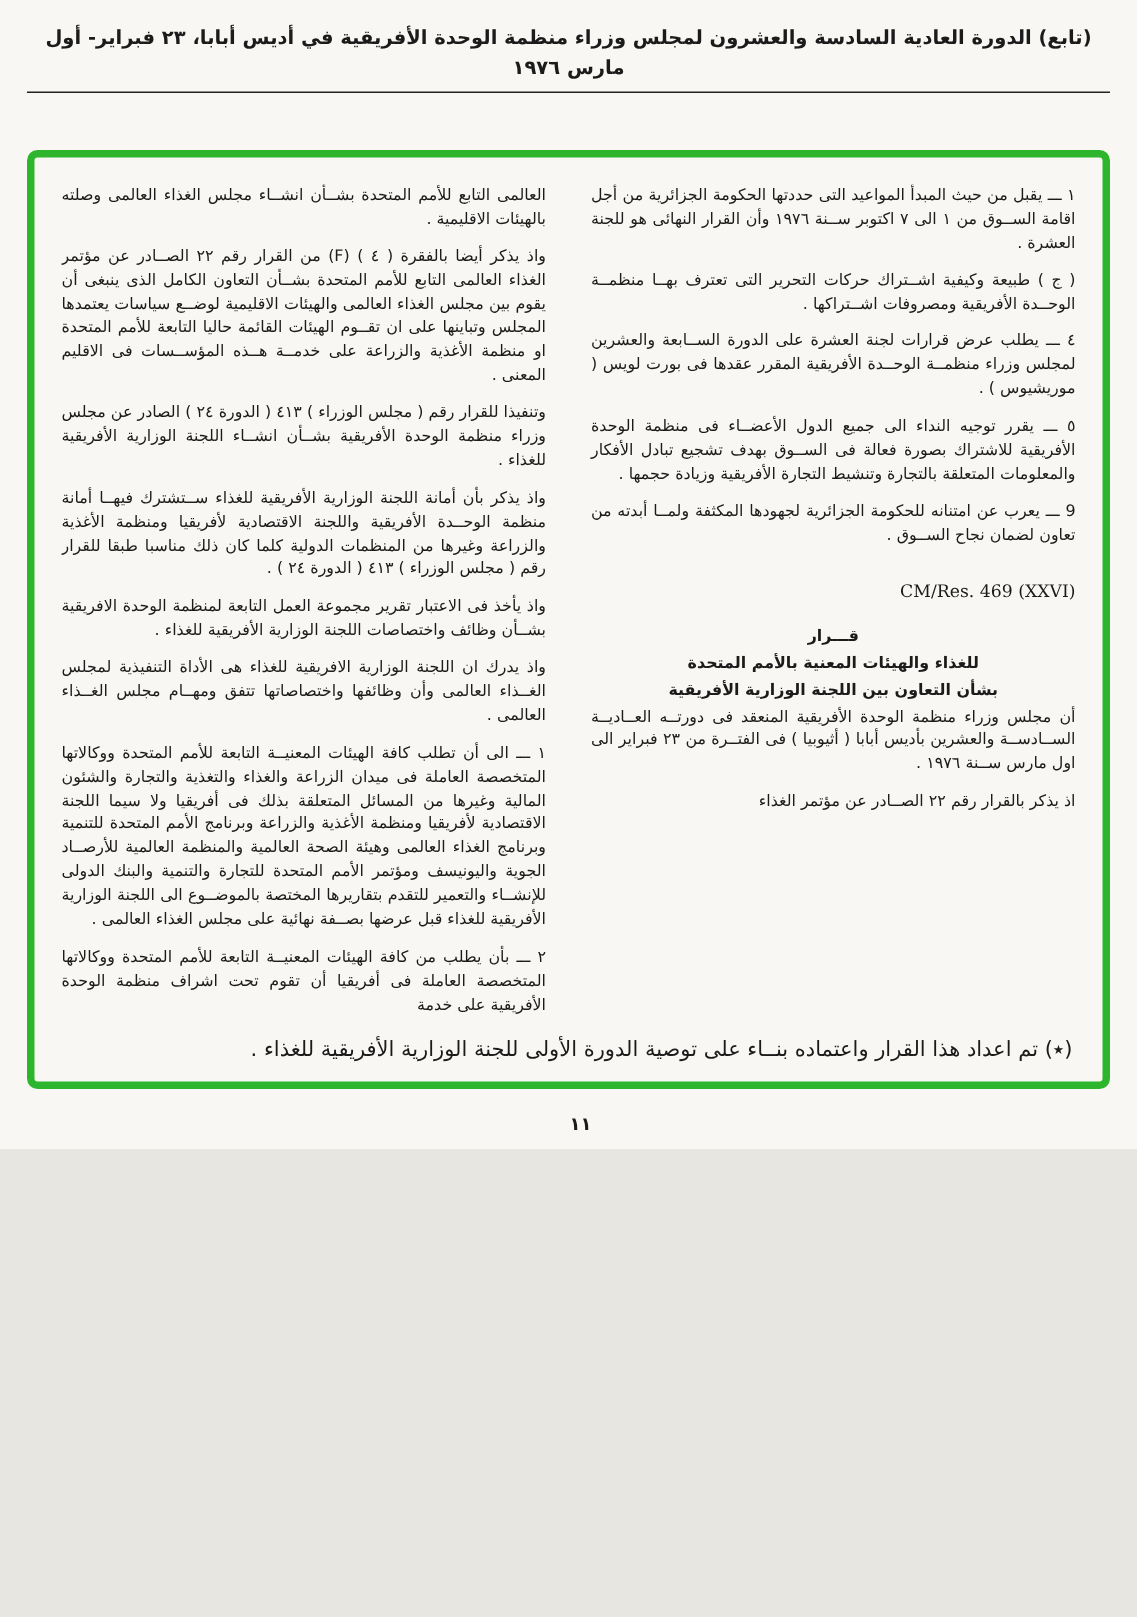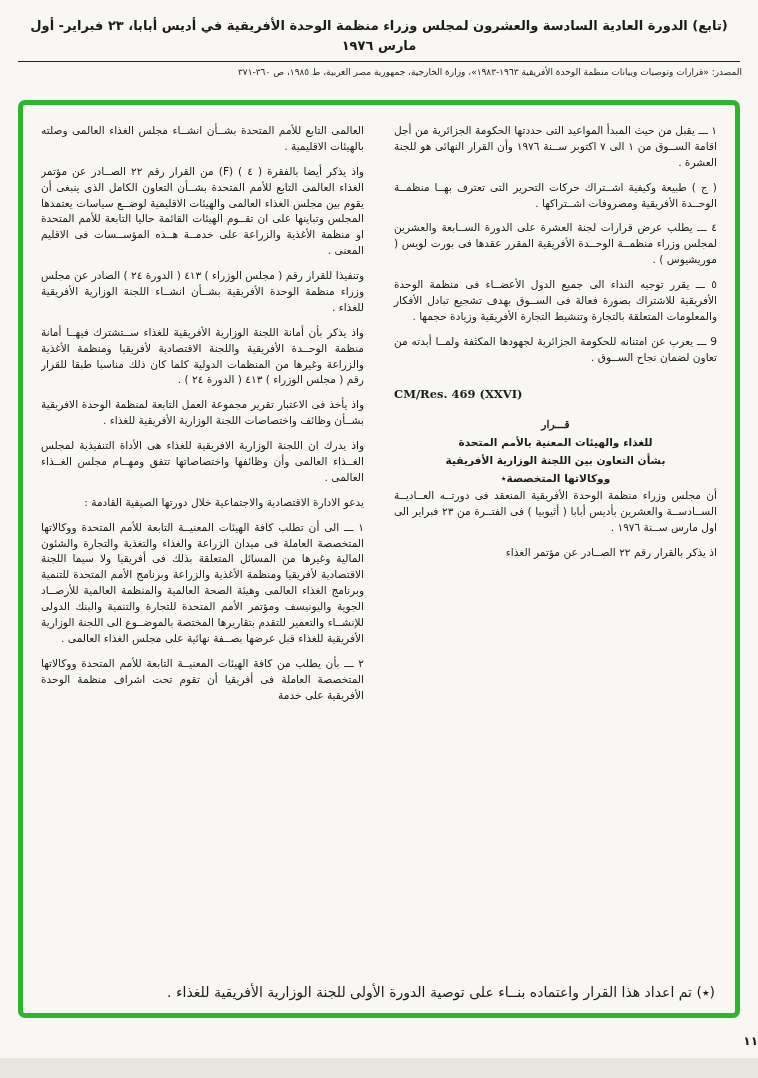--- a/index.html
+++ b/index.html
@@ -7,21 +7,21 @@
     --ink:#1b1b1b;
   }
   html,body{margin:0;padding:0;}
   body{
     background:#e8e6e1;
     font-family:"DejaVu Sans", sans-serif;
     color:var(--ink);
   }
   .page{
     position:relative;
-    width:758px;height:1058px;
+    width:758px;height:766px;
     margin:0 auto;
     background:#f8f7f3;
     overflow:hidden;
   }
   
   .header{
     padding:16px 14px 0;
     direction:rtl;
   }
   .header-title{
@@ -70,86 +70,83 @@
   .para{
     margin:0 0 9px;
     font-size:10.6px;
     line-height:1.5;
     text-align:justify;
     text-justify:inter-word;
     direction:rtl;
   }
   .para.latin{
     direction:ltr;
-    text-align:left;
+    text-align:right;
     font-family:"DejaVu Serif", serif;
-    font-weight:bold;
+    font-weight:normal;
     font-size:11.5px;
     margin:20px 0 14px;
   }
   .para.center{
     text-align:center;
     font-weight:bold;
     margin:2px 0;
   }
-  .para.center.first{margin-top:4px;font-family:Liberation Serif, serif;}
+  .para.center.first{margin-top:4px;}
   
   .footnote{
     flex:0 0 auto;
     direction:rtl;
     font-size:14px;
     line-height:1.5;
     padding:6px 2px 2px;
     text-align:right;
   }
   
   .page-number{
     position:absolute;
     left:16px;right:0;
     bottom:10px;
-    text-align:right;
+    text-align:center;
     font-size:12px;
     font-weight:bold;
   }
 </style>
 </head>
 <body>
 
 <div class="page">
 
   <div class="header">
     <div class="header-title">(تابع) الدورة العادية السادسة والعشرون لمجلس وزراء منظمة الوحدة الأفريقية في أديس أبابا، ٢٣ فبراير- أول مارس ١٩٧٦</div>
     <div class="header-rule"></div>
-    <div class="header-source">المصدر: «قرارات وتوصيات وبيانات منظمة الوحدة الأفريقية ١٩٦٣-١٩٨٣»، وزارة الخارجية، جمهورية مصر العربية، ط ١٩٨٥، ص ٣٦٠-٣٧١</div>
   </div>
 
   <div class="greenbox">
     <div class="columns">
       <div class="col" id="col-right">
           <p class="para body">١ ـــ يقبل من حيث المبدأ المواعيد التى حددتها الحكومة الجزائرية من أجل اقامة الســوق من ١ الى ٧ اكتوبر ســنة ١٩٧٦ وأن القرار النهائى هو للجنة العشرة .</p>
           <p class="para body">( ج ) طبيعة وكيفية اشــتراك حركات التحرير التى تعترف بهــا منظمــة الوحــدة الأفريقية ومصروفات اشــتراكها .</p>
           <p class="para body">٤ ـــ يطلب عرض قرارات لجنة العشرة على الدورة الســابعة والعشرين لمجلس وزراء منظمــة الوحــدة الأفريقية المقرر عقدها فى بورت لويس ( موريشيوس ) .</p>
           <p class="para body">٥ ـــ يقرر توجيه النداء الى جميع الدول الأعضــاء فى منظمة الوحدة الأفريقية للاشتراك بصورة فعالة فى الســوق بهدف تشجيع تبادل الأفكار والمعلومات المتعلقة بالتجارة وتنشيط التجارة الأفريقية وزيادة حجمها .</p>
           <p class="para body">9 ـــ يعرب عن امتنانه للحكومة الجزائرية لجهودها المكثفة ولمــا أبدته من تعاون لضمان نجاح الســوق .</p>
           <p class="para latin">CM/Res. 469 (XXVI)</p>
           <p class="para center first">قـــرار</p>
           <p class="para center">للغذاء والهيئات المعنية بالأمم المتحدة</p>
           <p class="para center">بشأن التعاون بين اللجنة الوزارية الأفريقية</p>
-          <p class="para center">ووكالاتها المتخصصة٭</p>
           <p class="para body">أن مجلس وزراء منظمة الوحدة الأفريقية المنعقد فى دورتــه العــاديــة الســادســة والعشرين بأديس أبابا ( أثيوبيا ) فى الفتــرة من ٢٣ فبراير الى اول مارس ســنة ١٩٧٦ .</p>
           <p class="para body">اذ يذكر بالقرار رقم ٢٢ الصــادر عن مؤتمر الغذاء</p>
         </div>
       <div class="col" id="col-left">
           <p class="para body">العالمى التابع للأمم المتحدة بشــأن انشــاء مجلس الغذاء العالمى وصلته بالهيئات الاقليمية .</p>
           <p class="para body">واذ يذكر أيضا بالفقرة ( ٤ ) (F) من القرار رقم ٢٢ الصــادر عن مؤتمر الغذاء العالمى التابع للأمم المتحدة بشــأن التعاون الكامل الذى ينبغى أن يقوم بين مجلس الغذاء العالمى والهيئات الاقليمية لوضــع سياسات يعتمدها المجلس وتباينها على ان تقــوم الهيئات القائمة حاليا التابعة للأمم المتحدة او منظمة الأغذية والزراعة على خدمــة هــذه المؤســسات فى الاقليم المعنى .</p>
           <p class="para body">وتنفيذا للقرار رقم ( مجلس الوزراء ) ٤١٣ ( الدورة ٢٤ ) الصادر عن مجلس وزراء منظمة الوحدة الأفريقية بشــأن انشــاء اللجنة الوزارية الأفريقية للغذاء .</p>
           <p class="para body">واذ يذكر بأن أمانة اللجنة الوزارية الأفريقية للغذاء ســتشترك فيهــا أمانة منظمة الوحــدة الأفريقية واللجنة الاقتصادية لأفريقيا ومنظمة الأغذية والزراعة وغيرها من المنظمات الدولية كلما كان ذلك مناسبا طبقا للقرار رقم ( مجلس الوزراء ) ٤١٣ ( الدورة ٢٤ ) .</p>
           <p class="para body">واذ يأخذ فى الاعتبار تقرير مجموعة العمل التابعة لمنظمة الوحدة الافريقية بشــأن وظائف واختصاصات اللجنة الوزارية الأفريقية للغذاء .</p>
           <p class="para body">واذ يدرك ان اللجنة الوزارية الافريقية للغذاء هى الأداة التنفيذية لمجلس الغــذاء العالمى وأن وظائفها واختصاصاتها تتفق ومهــام مجلس الغــذاء العالمى .</p>
-          <p class="para body">يدعو الادارة الاقتصادية والاجتماعية خلال دورتها الصيفية القادمة :</p>
           <p class="para body">١ ـــ الى أن تطلب كافة الهيئات المعنيــة التابعة للأمم المتحدة ووكالاتها المتخصصة العاملة فى ميدان الزراعة والغذاء والتغذية والتجارة والشئون المالية وغيرها من المسائل المتعلقة بذلك فى أفريقيا ولا سيما اللجنة الاقتصادية لأفريقيا ومنظمة الأغذية والزراعة وبرنامج الأمم المتحدة للتنمية وبرنامج الغذاء العالمى وهيئة الصحة العالمية والمنظمة العالمية للأرصــاد الجوية واليونيسف ومؤتمر الأمم المتحدة للتجارة والتنمية والبنك الدولى للإنشــاء والتعمير للتقدم بتقاريرها المختصة بالموضــوع الى اللجنة الوزارية الأفريقية للغذاء قبل عرضها بصــفة نهائية على مجلس الغذاء العالمى .</p>
           <p class="para body">٢ ـــ بأن يطلب من كافة الهيئات المعنيــة التابعة للأمم المتحدة ووكالاتها المتخصصة العاملة فى أفريقيا أن تقوم تحت اشراف منظمة الوحدة الأفريقية على خدمة</p>
         </div>
     </div>
     <div class="footnote">(٭) تم اعداد هذا القرار واعتماده بنــاء على توصية الدورة الأولى للجنة الوزارية الأفريقية للغذاء .</div>
   </div>
 
   <div class="page-number">١١</div>
 
 </div>

